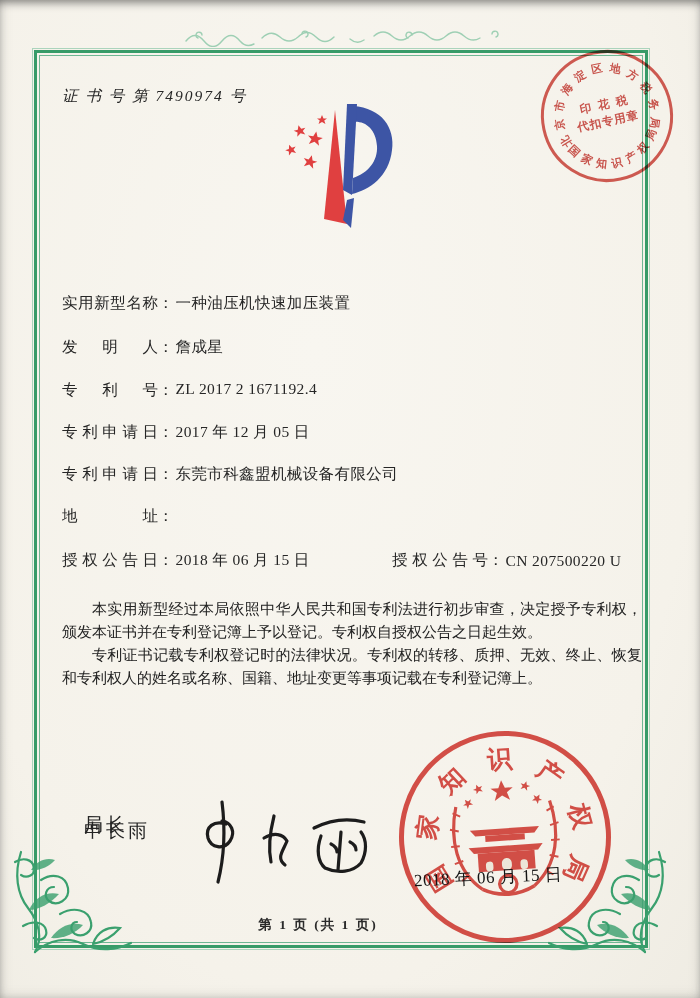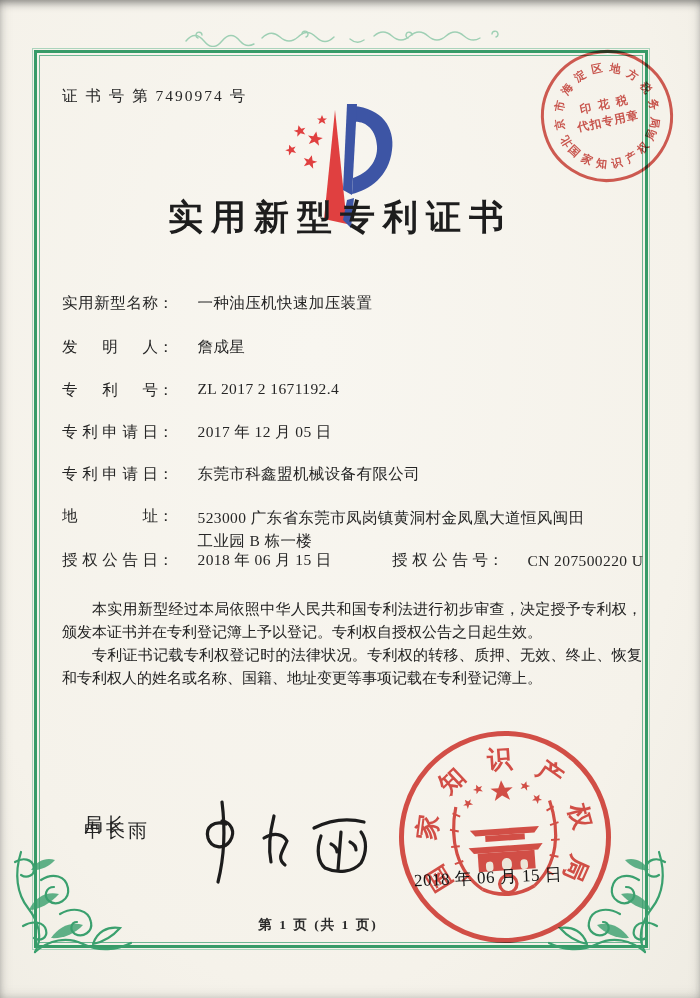--- a/index.html
+++ b/index.html
@@ -12,40 +12,40 @@
                 inset 0 -7px 12px -7px rgba(120,120,118,.35);}
   
   .frame{position:absolute;left:32px;top:48px;width:616px;height:900px;border:1px solid #abd4bc;}
   .frame .f2{position:absolute;inset:1px;border:3px solid #379b68;}
   .frame .f3{position:absolute;inset:2px;border:1px solid #6fb793;}
   .corner{position:absolute;width:130px;height:120px;}
   .corner.left{left:5px;top:848px;}
   .corner.right{left:545px;top:848px;transform:scaleX(-1);}
   .topdeco{position:absolute;left:182px;top:29px;width:336px;height:18px;opacity:.55;}
   
-  .certno{position:absolute;left:62px;top:86px;font-size:15.5px;letter-spacing:2px;color:#262626;}
+  .certno{position:absolute;left:62px;top:86px;font-size:15.5px;letter-spacing:2px;color:#262626;font-style:italic;}
   .logo{position:absolute;left:281px;top:100px;width:118px;height:142px;}
   .title{position:absolute;left:32px;top:194px;width:616px;margin:0;text-align:center;
     font-size:35px;font-weight:700;letter-spacing:8px;color:#1d1d1d;}
   
   .taxseal{position:absolute;left:541px;top:50px;width:132px;height:132px;transform:rotate(-12deg);
     mix-blend-mode:multiply;opacity:.92;}
   .taxseal .ring{position:absolute;inset:0;border:3px solid #d25048;border-radius:50%;}
   .arc{position:absolute;inset:0;}
   .arc span{position:absolute;left:50%;top:50%;}
   .taxseal .arc{color:#cc4a44;font-size:11px;font-weight:700;}
   .taxseal .c1{position:absolute;left:0;right:0;top:47px;text-align:center;color:#cc4a44;
     font-size:11.5px;font-weight:700;letter-spacing:2px;}
   .taxseal .c2{position:absolute;left:0;right:0;top:64px;text-align:center;color:#cc4a44;
     font-size:11.5px;font-weight:700;letter-spacing:1px;}
   
   .fields{position:absolute;left:62px;top:0;width:580px;color:#262626;font-size:15.5px;}
   .frow{position:absolute;display:flex;align-items:flex-start;white-space:nowrap;}
   .flabel{display:inline-block;width:96px;text-align:justify;text-align-last:justify;}
-  .fvalue{margin-left:24px;letter-spacing:.4px;}
+  .fvalue{margin-left:2px;letter-spacing:.4px;}
   .fvalue.wrap{white-space:normal;width:402px;line-height:23px;}
   .r1{top:293px}.r2{top:337px}.r3{top:380px}.r4{top:422px}.r5{top:464px}.r6{top:506px}.r7{top:550px}
   .grant-no{position:absolute;left:330px;top:0;display:flex;align-items:center;}
   
   .bodytext{position:absolute;left:62px;top:586px;width:580px;margin-top:12px;}
   .bodytext p{margin:0;text-indent:2em;font-size:15px;line-height:23px;color:#222;text-align:justify;}
   
   .signer{position:absolute;left:84px;color:#242424;font-size:19px;letter-spacing:3px;}
   .signer.t1{top:812px;}
   .signer.t2{top:818px;}
@@ -124,21 +124,20 @@
     <path d="M72,6 C101,8 114,28 111,50 C108,77 88,90 71,94 L72,78 C87,73 97,61 96,46 C95,28 83,20 71,22 Z" fill="#3d55a5"></path>
     <polygon points="66,4 76,4 71,95 62,90" fill="#3d55a5"></polygon>
     <polygon points="66,100 73,98 70,128 62,120" fill="#3d55a5"></polygon>
     <use href="#lstar" transform="translate(41,20) scale(5)"></use>
     <use href="#lstar" transform="translate(19,31) scale(6) rotate(-15)"></use>
     <use href="#lstar" transform="translate(34,39) scale(7.5) rotate(10)"></use>
     <use href="#lstar" transform="translate(10,50) scale(5.5) rotate(-20)"></use>
     <use href="#lstar" transform="translate(29,62) scale(7) rotate(15)"></use>
   </svg>
 
-  <h1 class="title">实用新型专利证书</h1>
 
   <div class="taxseal">
     <div class="ring"></div>
     <div class="arc">
         <span style="transform: translate(-50%, -50%) translate(-45.1052px, 16.417px) rotate(-110deg);">北</span>
         <span style="transform: translate(-50%, -50%) translate(-47.9708px, -1.67518px) rotate(-88deg);">京</span>
         <span style="transform: translate(-50%, -50%) translate(-43.8502px, -19.5234px) rotate(-66deg);">市</span>
         <span style="transform: translate(-50%, -50%) translate(-33.3436px, -34.5283px) rotate(-44deg);">海</span>
         <span style="transform: translate(-50%, -50%) translate(-17.9811px, -44.5048px) rotate(-22deg);">淀</span>
         <span style="transform: translate(-50%, -50%) translate(0px, -48px) rotate(0deg);">区</span>
@@ -183,21 +182,20 @@
       <span class="fvalue">2017 年 12 月 05 日</span>
     </div>
     <div class="frow r5">
       <span class="flabel">专利申请日</span>
         <span>：</span>
       <span class="fvalue">东莞市科鑫盟机械设备有限公司</span>
     </div>
     <div class="frow r6">
       <span class="flabel">地址</span>
         <span>：</span>
-      <span class="fvalue wrap">523000 广东省东莞市凤岗镇黄洞村金凤凰大道恒风闽田 工业园 B 栋一楼</span>
     </div>
     <div class="frow r7">
       <span class="flabel">授权公告日</span>
         <span>：</span>
       <span class="fvalue">2018 年 06 月 15 日</span>
       <span class="grant-no">
         <span class="flabel">授权公告号</span>
           <span>：</span>
         <span class="fvalue">CN 207500220 U</span>
       </span>

